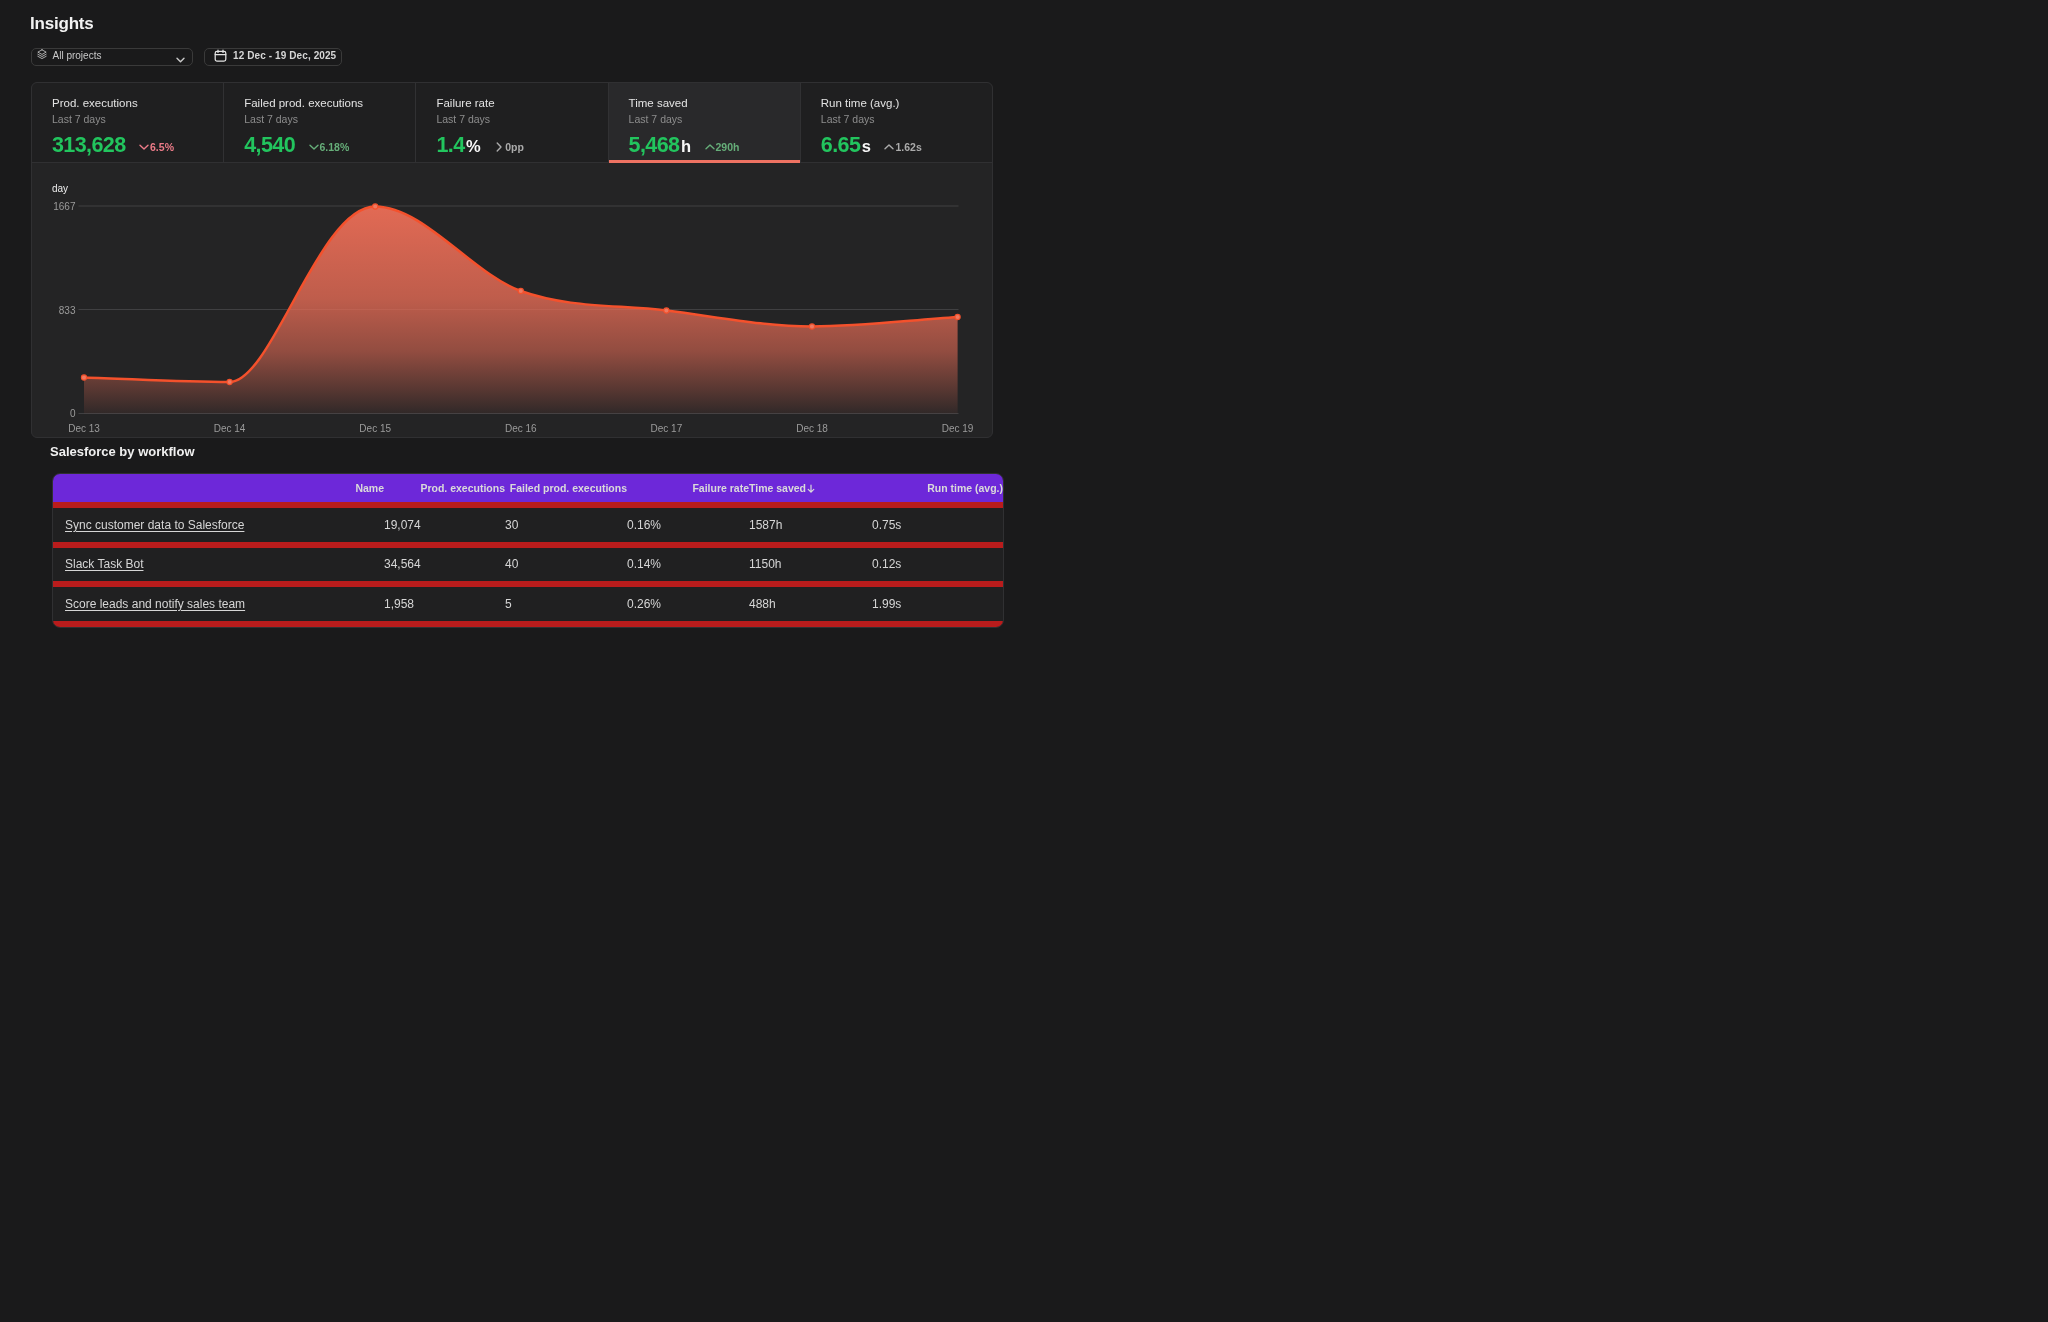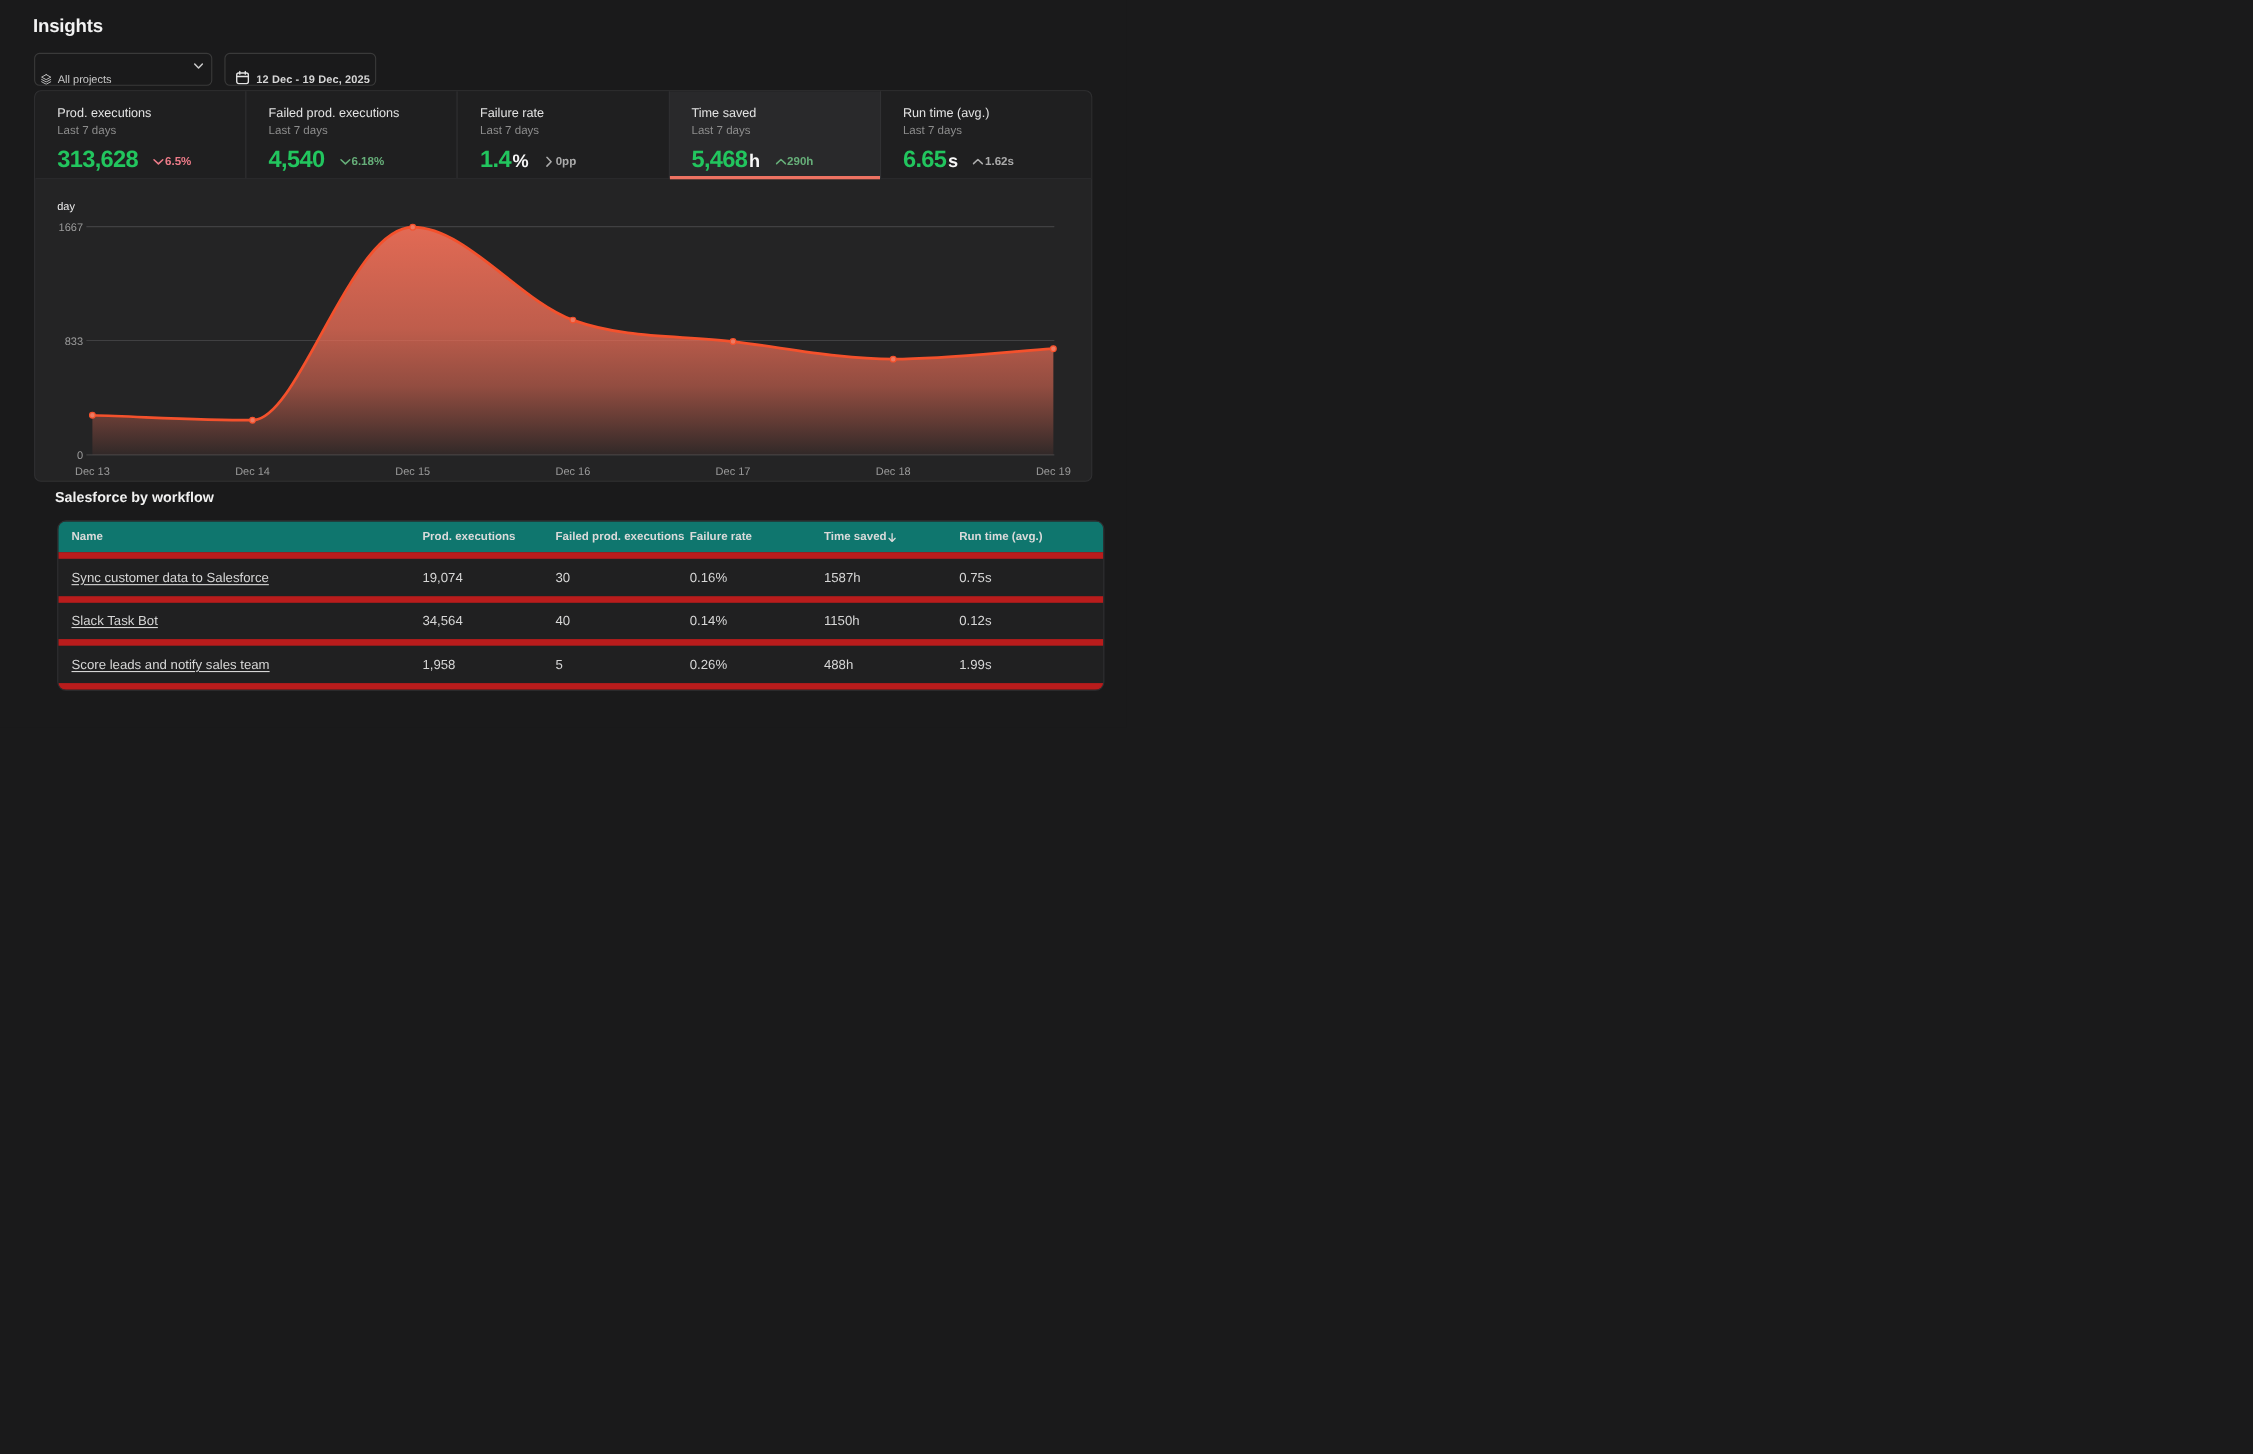--- a/index.html
+++ b/index.html
@@ -1,18 +1,18 @@
 <!DOCTYPE html>
 <html><head>
 <meta charset="utf-8">
 <style>
 * { margin:0; padding:0; box-sizing:border-box; }
 html,body { width:1024px; height:661px; background:#1a1a1b; font-family:"Liberation Sans", sans-serif; overflow:hidden; }
 h1 { position:absolute; left:30px; top:13.5px; font-size:17px; font-weight:700; color:#f2f2f2; letter-spacing:-0.2px; }
-.ctl { position:absolute; top:48px; height:30px; border:1px solid #3a3a3a; border-radius:5px; display:flex; align-items:flex-end; color:#c9c9c9; font-size:10px; }
+.ctl { position:absolute; top:48px; height:18px; border:1px solid #3a3a3a; border-radius:5px; display:flex; align-items:flex-start; color:#c9c9c9; font-size:10px; }
 #selProj { left:31px; width:162px; padding-left:4.5px; }
 #selProj .txt { margin-left:6px; transform:translateY(1px); }
 #selProj .chev { position:absolute; right:7px; top:8px; }
 #dateBtn { left:204px; width:138px; padding-left:9px; color:#d6d6d6; font-weight:700; font-size:10px; letter-spacing:0.1px; white-space:nowrap; }
 #dateBtn .txt { margin-left:6px; transform:translateY(1px); }
 .panel { position:absolute; left:31px; top:82px; width:962px; height:356px; border:1px solid #303032; border-radius:6px; background:#242425; }
 .statrow { position:absolute; left:0; top:0; width:960px; height:80px; display:flex; background:#1f1f20; border-bottom:1px solid #303032; border-radius:6px 6px 0 0; }
 .stat { flex:1 1 0; position:relative; padding:13px 0 0 20px; border-right:1px solid #313133; }
 .stat:last-child { border-right:none; }
 .stat .t { font-size:11.5px; color:#e3e3e3; line-height:15px; }
@@ -25,21 +25,21 @@
 .chg.grn { color:#66ae79; }
 .chg.gry { color:#ababab; }
 .chg svg { margin-right:1px; }
 .stat.sel { background:#29292b; }
 .stat.sel:after { content:""; position:absolute; left:0; bottom:-1px; width:100%; height:3px; background:#ee7262; }
 .chart { position:absolute; left:0; top:81px; width:960px; height:274px; }
 .daylbl { position:absolute; left:20px; top:21px; font-size:10px; color:#ededed; }
 .bwf { position:absolute; left:50px; top:444px; font-size:13px; font-weight:700; color:#f0f0f0; }
 .tbl { position:absolute; left:52px; top:473px; width:952px; border:1px solid #303032; border-radius:8px; background:#202021; overflow:hidden; }
 .trow { display:grid; grid-template-columns:319px 121px 122px 122px 123px 1fr; align-items:center; padding-left:12px; height:39.5px; border-top:6px solid #b91c1c; font-size:12px; color:#d6d6d6; }
-.thead { height:28px; background:#0f766e; border-top:none; font-size:10.5px; font-weight:700; color:#dadada; }
+.thead { height:28px; background:#6d28d9; border-top:none; font-size:10.5px; font-weight:700; color:#dadada;text-align:right; }
 .trow a { color:#d6d6d6; text-decoration:underline; text-underline-offset:2px; }
 </style>
 </head>
 <body>
 <h1>Insights</h1>
 
 <div class="ctl" id="selProj">
   <svg width="10" height="10" viewBox="0 0 24 24" fill="none" stroke="#c9c9c9" stroke-width="2" stroke-linecap="round" stroke-linejoin="round">
       <path d="M12 2 2 7.5 12 13 22 7.5 12 2z"></path>
       <path d="M2 12.5 12 18l10-5.5"></path>

